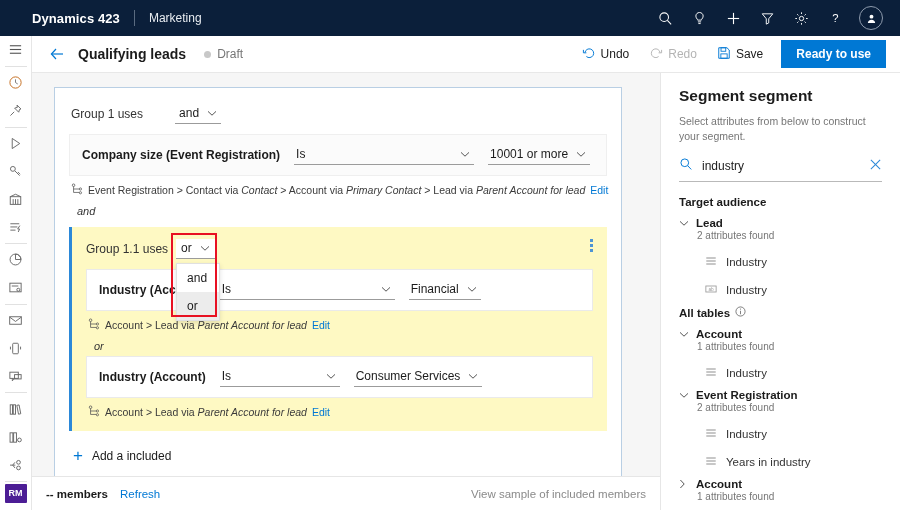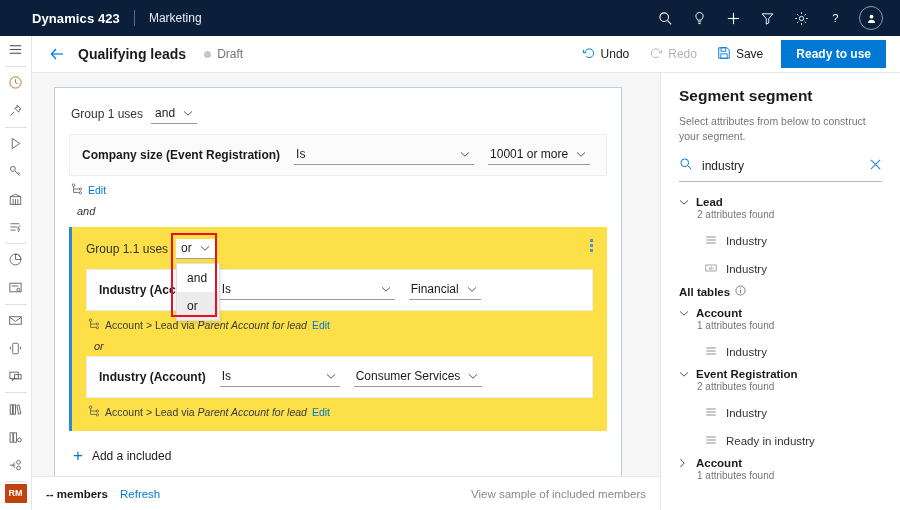--- a/index.html
+++ b/index.html
@@ -45,21 +45,21 @@
     background: #ffffff; border-right: 1px solid #e6e6e6;
     display: flex; flex-direction: column; align-items: center;
   }
   .rail-ic {
     width: 32px; height: 32px; display: flex; align-items: center;
     justify-content: center; cursor: pointer;
   }
   .rail-div { width: 22px; height: 1px; background: #e1e1e1; margin: 2px 0; }
   .rail-spacer { flex: 1; }
   .rail-avatar {
-    width: 22px; height: 22px; background: #c2410c; color: #fff;
+    width: 22px; height: 22px; background: #4c1d95; color: #fff;
     font-size: 9px; font-weight: bold; display: flex; align-items: center;
     justify-content: center; margin-bottom: 7px; border-radius: 1px;
   }
 
   
   .cmdbar {
     position: absolute; top: 36px; left: 32px; width: 868px; height: 37px;
     background: #ffffff; border-bottom: 1px solid #e8e8e8;
     display: flex; align-items: center;
   }
@@ -94,20 +94,21 @@
     position: absolute; top: 73px; left: 32px; width: 628px; height: 403px;
     background: #f6f6f6; overflow: hidden;
   }
   .group-card {
     position: absolute; left: 22px; top: 14px; width: 568px;
     background: #ffffff; border: 1px solid #b9cfe4;
   }
   .group-head {
     display: flex; align-items: center; padding: 16px 0 10px 16px;
     position: relative;
+    gap: 24px;
   }
   .group-label { font-size: 12px; color: #333; }
   .op-select {
     margin-left: 8px; display: flex; align-items: center; gap: 8px;
     font-size: 12px; color: #1b1b1b; border-bottom: 1px solid #9b9b9b;
     padding: 2px 4px 3px 4px; min-width: 44px; cursor: pointer;
   }
 
   .cond-row {
     margin: 0 14px; background: #fbfbfb; border: 1px solid #efefef;
@@ -129,21 +130,21 @@
     padding: 7px 0 0 16px; font-size: 10.5px; color: #3b3b3b;
   }
   .path-row .ital { font-style: italic; }
   .edit-link { color: #0078d4; cursor: pointer; }
   .joiner {
     font-size: 11px; color: #333; font-style: italic;
     padding: 8px 0 4px 22px;
   }
 
   .subgroup {
-    margin: 6px 14px 0 14px; background: #fde047;
+    margin: 6px 14px 0 14px; background: #fef9c3;
     border-left: 3px solid #2b88d8; padding: 0 0 12px 0;
   }
   .sub-head {
     display: flex; align-items: center; padding: 12px 0 10px 14px;
     position: relative;
   }
   .kebab {
     position: absolute; right: 14px; top: 12px; display: flex;
     flex-direction: column; gap: 2px; cursor: pointer;
   }
@@ -491,20 +492,21 @@
 
     <div class="path-row">
       <span>
         <svg width="12" height="12" viewBox="0 0 14 14">
             <circle cx="3" cy="2.6" r="1.5" fill="none" stroke="#555" stroke-width=".9"></circle>
             <circle cx="11" cy="7" r="1.3" fill="none" stroke="#555" stroke-width=".9"></circle>
             <circle cx="11" cy="11.4" r="1.3" fill="none" stroke="#555" stroke-width=".9"></circle>
             <path d="M3 4.2V11h6.7M3 7h6.7" fill="none" stroke="#555" stroke-width=".9"></path>
           </svg>
       </span>
+      <span id="g1-path"><span>Event Registration</span> <span>&gt;</span> <span>Contact via</span> <span class="ital">Contact</span> <span>&gt;</span> <span>Account via</span> <span class="ital">Primary Contact</span> <span>&gt;</span> <span>Lead via</span> <span class="ital">Parent Account for lead</span> </span>
       <span class="edit-link">Edit</span>
     </div>
 
     <div class="joiner">and</div>
 
     <div class="subgroup">
       <div class="sub-head">
         <span class="group-label">Group 1.1 uses</span>
 
         <div class="dd-wrap">
@@ -626,20 +628,23 @@
     </span>
     <input type="text" value="industry" style="">
     <span>
       <svg width="13" height="13" viewBox="0 0 14 14">
           <line x1="2" y1="2" x2="12" y2="12" stroke="#2b88d8" stroke-width="1.1"></line>
           <line x1="12" y1="2" x2="2" y2="12" stroke="#2b88d8" stroke-width="1.1"></line>
         </svg>
     </span>
   </div>
 
+  <div class="rp-sect">
+    <span>Target audience</span>
+  </div>
 
   <div id="target-tree">
       <div class="tnode">
         <div class="tnode-head">
           <span class="chev">
             <svg width="10" height="7" viewBox="0 0 10 7">
               <path d="M1 1.4L5 5.2 9 1.4" fill="none" stroke="#555" stroke-width="1"></path>
             </svg>
           </span>
           <span class="tnode-name">Lead</span>
@@ -719,21 +724,21 @@
           <span class="attr-name">Industry</span>
         </div>
         <div class="attr">
           <span><svg width="12" height="12" viewBox="0 0 14 14">
               <g stroke="#9a9a9a" stroke-width="1.3">
                 <line x1="1.5" y1="3.5" x2="12.5" y2="3.5"></line>
                 <line x1="1.5" y1="7" x2="12.5" y2="7"></line>
                 <line x1="1.5" y1="10.5" x2="12.5" y2="10.5"></line>
               </g>
             </svg></span>
-          <span class="attr-name">Ready in industry</span>
+          <span class="attr-name">Years in industry</span>
         </div>
       </div>
       <div class="tnode">
         <div class="tnode-head">
           <span class="chev">
             <svg width="7" height="10" viewBox="0 0 7 10">
               <path d="M1.4 1L5.2 5 1.4 9" fill="none" stroke="#555" stroke-width="1"></path>
             </svg>
           </span>
           <span class="tnode-name">Account</span>

